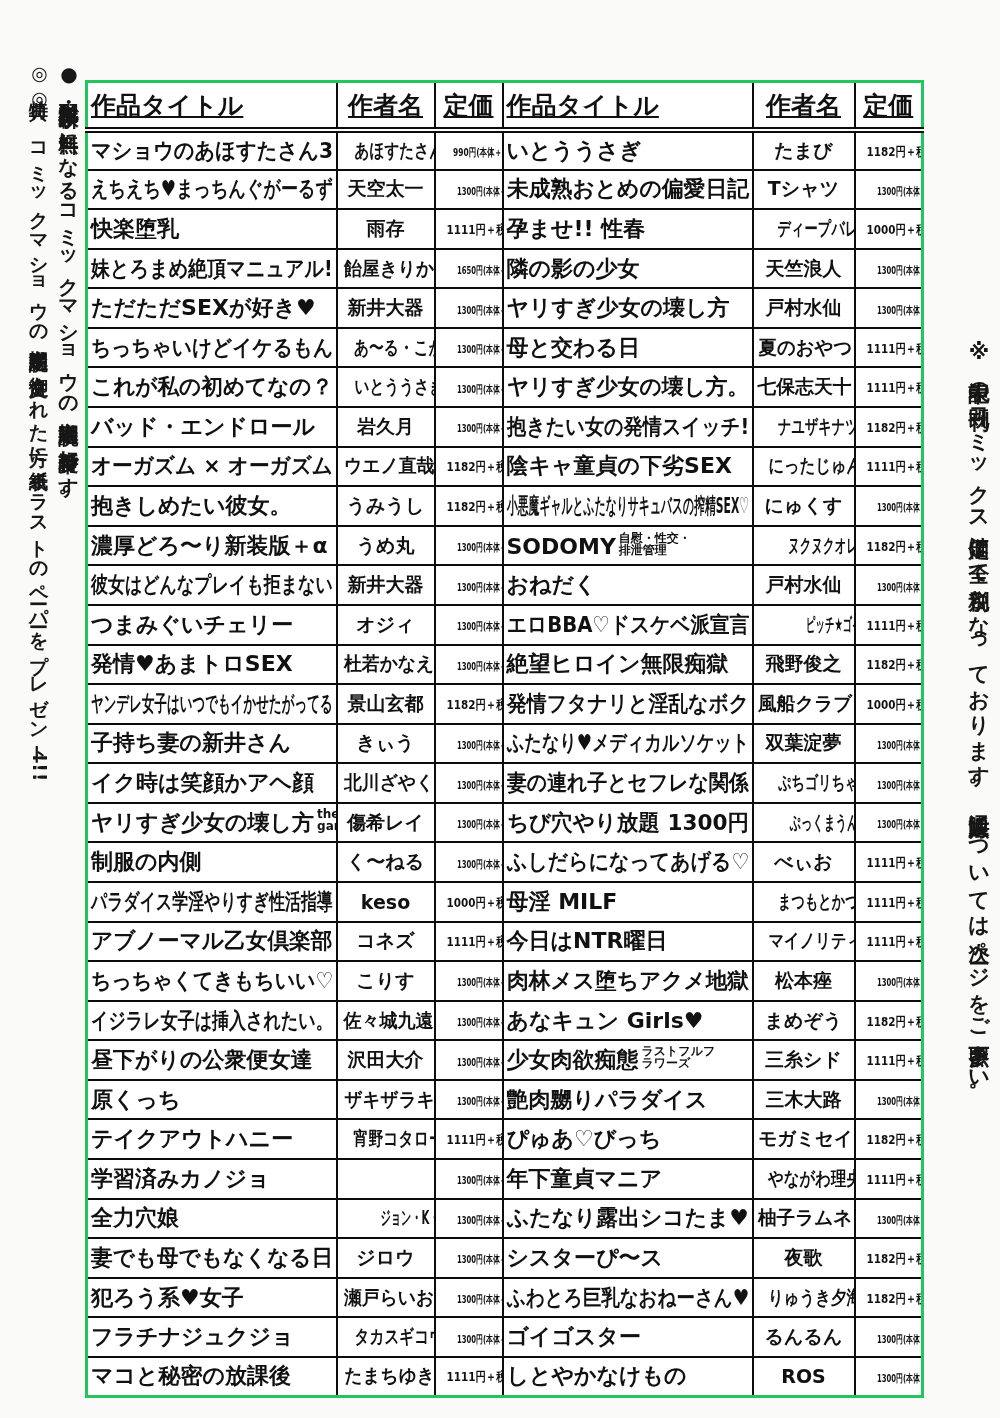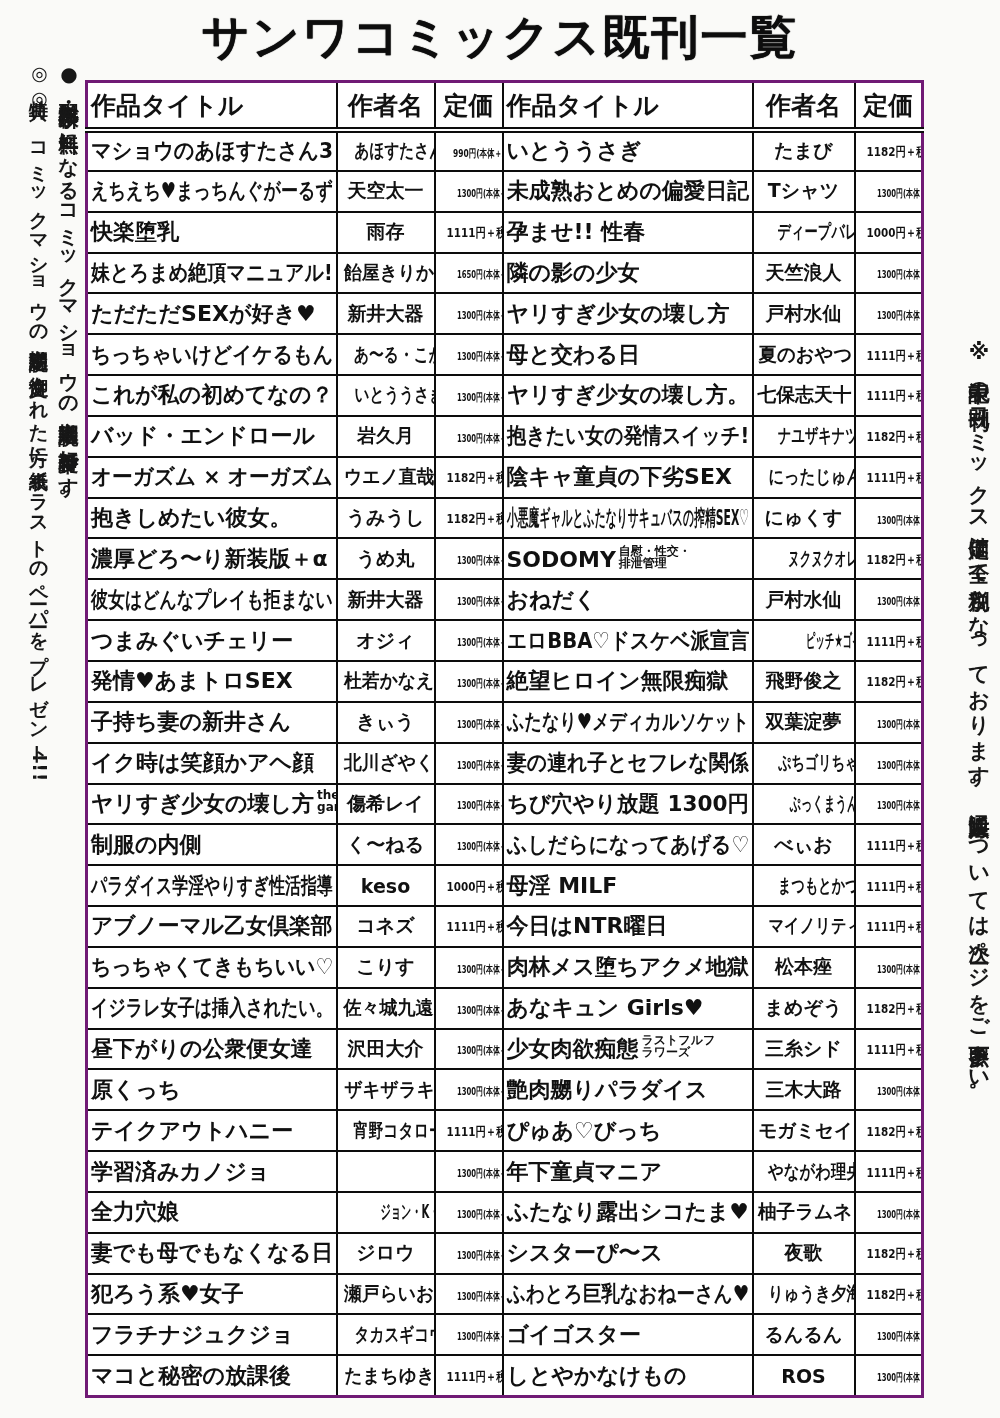--- a/index.html
+++ b/index.html
@@ -53,21 +53,21 @@
     table-layout:fixed;
     background:#fff;
   }
   table.catalog td,table.catalog th{
     border:2.5px solid #0c0c0c;
     padding:0 3px;
     overflow:hidden;
     white-space:nowrap;
     vertical-align:middle;
   }
-  table.catalog{border:3px solid #701a75;}
+  table.catalog{border:3px solid #22c55e;text-decoration:underline;}
   tr.header-row th{
     border-bottom:6px double #0c0c0c;
     font-size:25px;font-weight:800;
     height:44px;
     background:#fff;
   }
   th.h-title{text-align:left;padding-left:8px;}
   th.h-author,th.h-price{text-align:center;padding:0 1px;}
   tr.book-row{height:39px;}
   td.c-title{text-align:left;}
@@ -77,21 +77,20 @@
   .t-suffix{font-size:12px;font-weight:700;display:inline-block;line-height:1;vertical-align:baseline;margin-left:3px;white-space:normal;width:74px;text-align:left;}
   .a-text{display:inline-block;font-size:19px;font-weight:700;}
   .p-text{display:inline-block;font-size:13px;font-weight:700;}
   .p-text.small{font-size:11px;}
 </style>
 </head>
 <body>
 
 <div class="page">
 
-  <div class="main-title">サンワコミックス既刊一覧</div>
 
   <div class="left-notes">
     <span class="v-note note-promo">●配送料・手数料が無料になるコミックマショウの定期購読も好評受付中です。</span>
     <span class="v-note note-bonus">◎特典◎　コミックマショウの定期購読を御注文された方に表紙イラストのペーパーをプレゼント!!!</span>
   </div>
 
   <div class="v-note right-note">※表記中の既刊コミックス定価は全て税別となっております。通販方法については次ページをご参照下さい。</div>
 
   <table class="catalog">
     <colgroup>
@@ -219,20 +218,28 @@
         </tr>
         <tr class="book-row">
           <td class="c-title"><span class="t-text">発情♥あまトロSEX</span></td>
           <td class="c-author"><span class="a-text" style="transform-origin: 50% 50%; transform: scaleX(0.9375);">杜若かなえ</span></td>
           <td class="c-price"><span class="p-text small" style="transform-origin: 50% 50%; transform: scaleX(0.625);">1300円(本体＋税)</span></td>
           <td class="c-title"><span class="t-text">絶望ヒロイン無限痴獄</span></td>
           <td class="c-author"><span class="a-text">飛野俊之</span></td>
           <td class="c-price"><span class="p-text" style="transform-origin: 50% 50%; transform: scaleX(0.8);">1182円＋税</span></td>
         </tr>
         <tr class="book-row">
+          <td class="c-title"><span class="t-text" style="transform-origin: 0px 50%; transform: scaleX(0.566745);">ヤンデレ女子はいつでもイかせたがってる</span></td>
+          <td class="c-author"><span class="a-text">景山玄都</span></td>
+          <td class="c-price"><span class="p-text" style="transform-origin: 50% 50%; transform: scaleX(0.8);">1182円＋税</span></td>
+          <td class="c-title"><span class="t-text" style="transform-origin: 0px 50%; transform: scaleX(0.902985);">発情フタナリと淫乱なボク</span></td>
+          <td class="c-author"><span class="a-text" style="transform-origin: 50% 50%; transform: scaleX(0.979167);">風船クラブ</span></td>
+          <td class="c-price"><span class="p-text" style="transform-origin: 50% 50%; transform: scaleX(0.8);">1000円＋税</span></td>
+        </tr>
+        <tr class="book-row">
           <td class="c-title"><span class="t-text">子持ち妻の新井さん</span></td>
           <td class="c-author"><span class="a-text">きぃう</span></td>
           <td class="c-price"><span class="p-text small" style="transform-origin: 50% 50%; transform: scaleX(0.625);">1300円(本体＋税)</span></td>
           <td class="c-title"><span class="t-text" style="transform-origin: 0px 50%; transform: scaleX(0.775641);">ふたなり♥メディカルソケット</span></td>
           <td class="c-author"><span class="a-text">双葉淀夢</span></td>
           <td class="c-price"><span class="p-text small" style="transform-origin: 50% 50%; transform: scaleX(0.625);">1300円(本体＋税)</span></td>
         </tr>
         <tr class="book-row">
           <td class="c-title"><span class="t-text">イク時は笑顔かアヘ顔</span></td>
           <td class="c-author"><span class="a-text" style="transform-origin: 50% 50%; transform: scaleX(0.9375);">北川ざやく</span></td>

